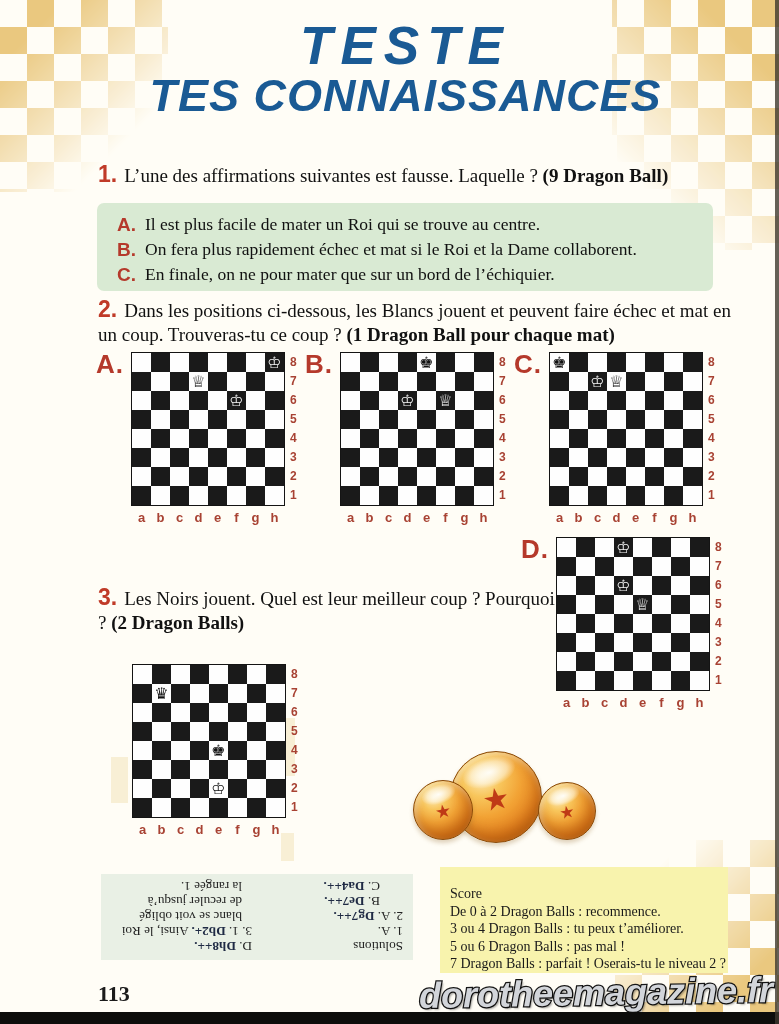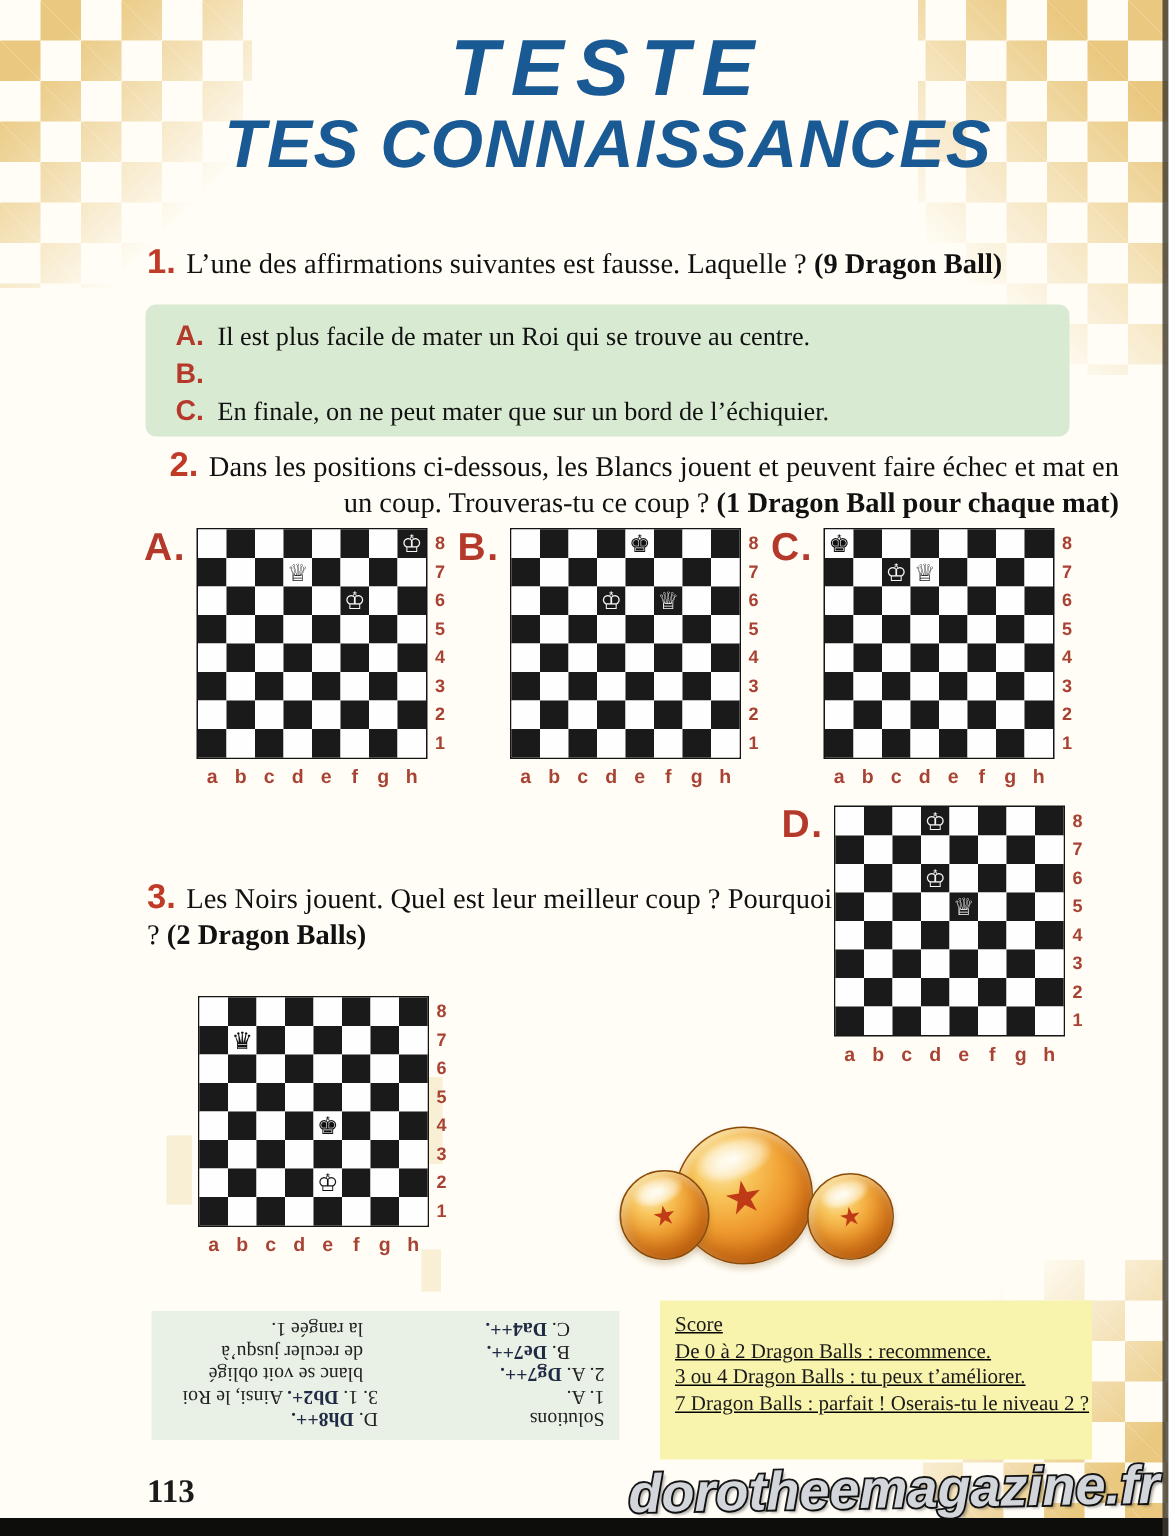--- a/index.html
+++ b/index.html
@@ -87,21 +87,21 @@
   .solutions-flip{position:absolute;inset:0;transform:rotate(180deg);
     display:flex;padding:6px 10px;gap:10px;}
   .sol-col{width:50%;}
   .sol-line{font-size:13.2px;line-height:15px;color:#222;white-space:nowrap;}
   .sol-line b{color:#1f2a44;}
   #sol-col1 .sol-line:nth-child(4),#sol-col1 .sol-line:nth-child(5){padding-left:23px;}
   #sol-col2 .sol-line:nth-child(n+3){padding-left:10px;}
 
   
   .score-box{position:absolute;left:440px;top:867px;width:288px;height:106px;
-    background:var(--score-box);padding:8px 10px;z-index:2;text-decoration:underline;}
+    background:var(--score-box);padding:18px 10px;z-index:2;}
   .score-title,.score-line{font-size:14px;line-height:17.5px;color:#1a1a1a;white-space:nowrap;}
 
   
   .page-number{position:absolute;left:98px;top:981px;font-weight:bold;font-size:22px;color:#1b1b1b;}
   .watermark{position:absolute;right:6px;top:972px;z-index:3;
     font-family:"Liberation Sans",sans-serif;font-weight:bold;font-style:italic;
     font-size:36px;letter-spacing:0;color:#d2d5da;
     -webkit-text-stroke:2.5px #161616;paint-order:stroke fill;
     text-shadow:2px 2px 2px rgba(0,0,0,.35);transform:rotate(-1deg);}
   .bottom-bar{position:absolute;left:0;top:1012px;width:779px;height:12px;background:#0d0d0b;z-index:4;}
@@ -128,28 +128,29 @@
     <span class="qnum">1.</span><span>L’une des affirmations suivantes est fausse. Laquelle ? </span><span class="qbold">(9 Dragon Ball)</span>
   </div>
 
   <div class="green-box">
     <div class="opt">
       <span class="opt-letter">A.</span>
       <span>Il est plus facile de mater un Roi qui se trouve au centre.</span>
     </div>
     <div class="opt">
       <span class="opt-letter">B.</span>
+      <span>On fera plus rapidement échec et mat si le Roi et la Dame collaborent.</span>
     </div>
     <div class="opt">
       <span class="opt-letter">C.</span>
-      <span>En finale, on ne peut mater que sur un bord de l’échiquier.</span>
+      <span>En finale, on ne pour mater que sur un bord de l’échiquier.</span>
     </div>
   </div>
 
-  <div class="qhead" style="left:98px;top:297px;width:648px;text-align:right;">
+  <div class="qhead" style="left:98px;top:297px;width:648px;">
     <span class="qnum">2.</span><span>Dans les positions ci-dessous, les Blancs jouent et peuvent faire échec et mat en un coup. Trouveras-tu ce coup ? </span><span class="qbold">(1 Dragon Ball pour chaque mat)</span>
   </div>
 
   <div class="board-wrap" style="left:131px;top:352px;">
     <div class="board-label">A.</div>
     <div class="board-grid">
         <div class="sq light"></div>
         <div class="sq dark"></div>
         <div class="sq light"></div>
         <div class="sq dark"></div>
@@ -659,20 +660,21 @@
           <div class="sol-line">la rangée 1.</div>
         </div>
     </div>
   </div>
 
   <div class="score-box">
     <div class="score-title">Score</div>
     <div id="score-lines">
         <div class="score-line">De 0 à 2 Dragon Balls : recommence.</div>
         <div class="score-line">3 ou 4 Dragon Balls : tu peux t’améliorer.</div>
+        <div class="score-line">5 ou 6 Dragon Balls : pas mal !</div>
         <div class="score-line">7 Dragon Balls : parfait ! Oserais-tu le niveau 2 ?</div>
       </div>
   </div>
 
   <div class="page-number">113</div>
   <div class="watermark">dorotheemagazine.fr</div>
   <div class="bottom-bar"></div>
   <div class="edge-right"></div>
 
 </div>

